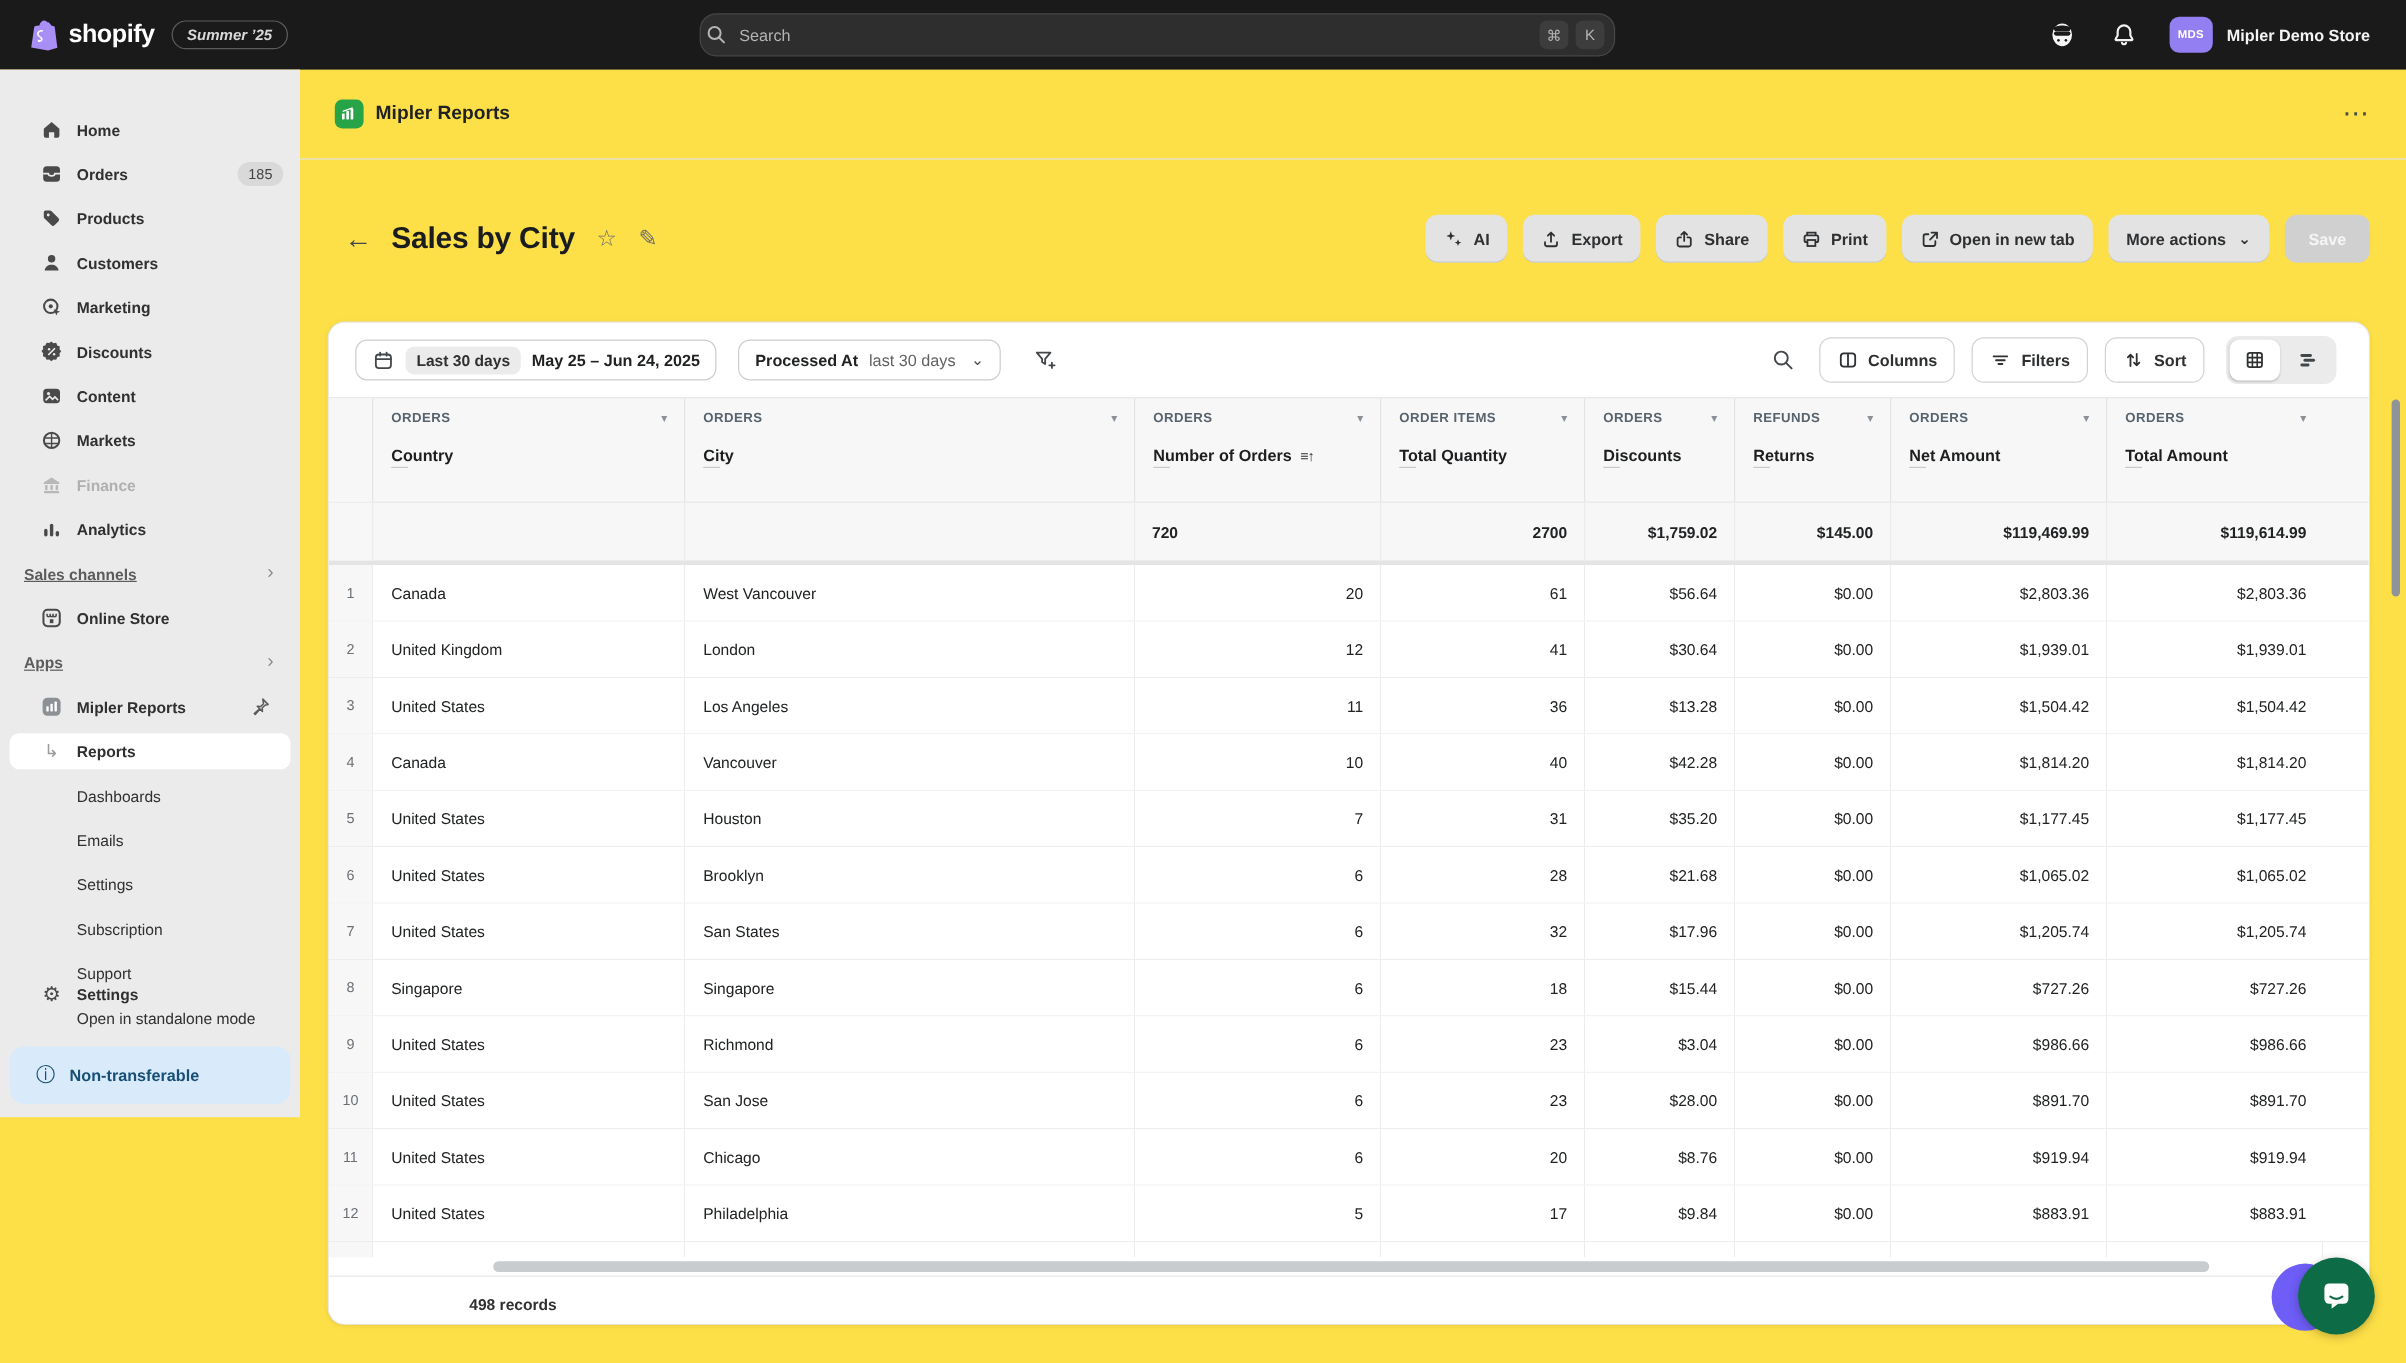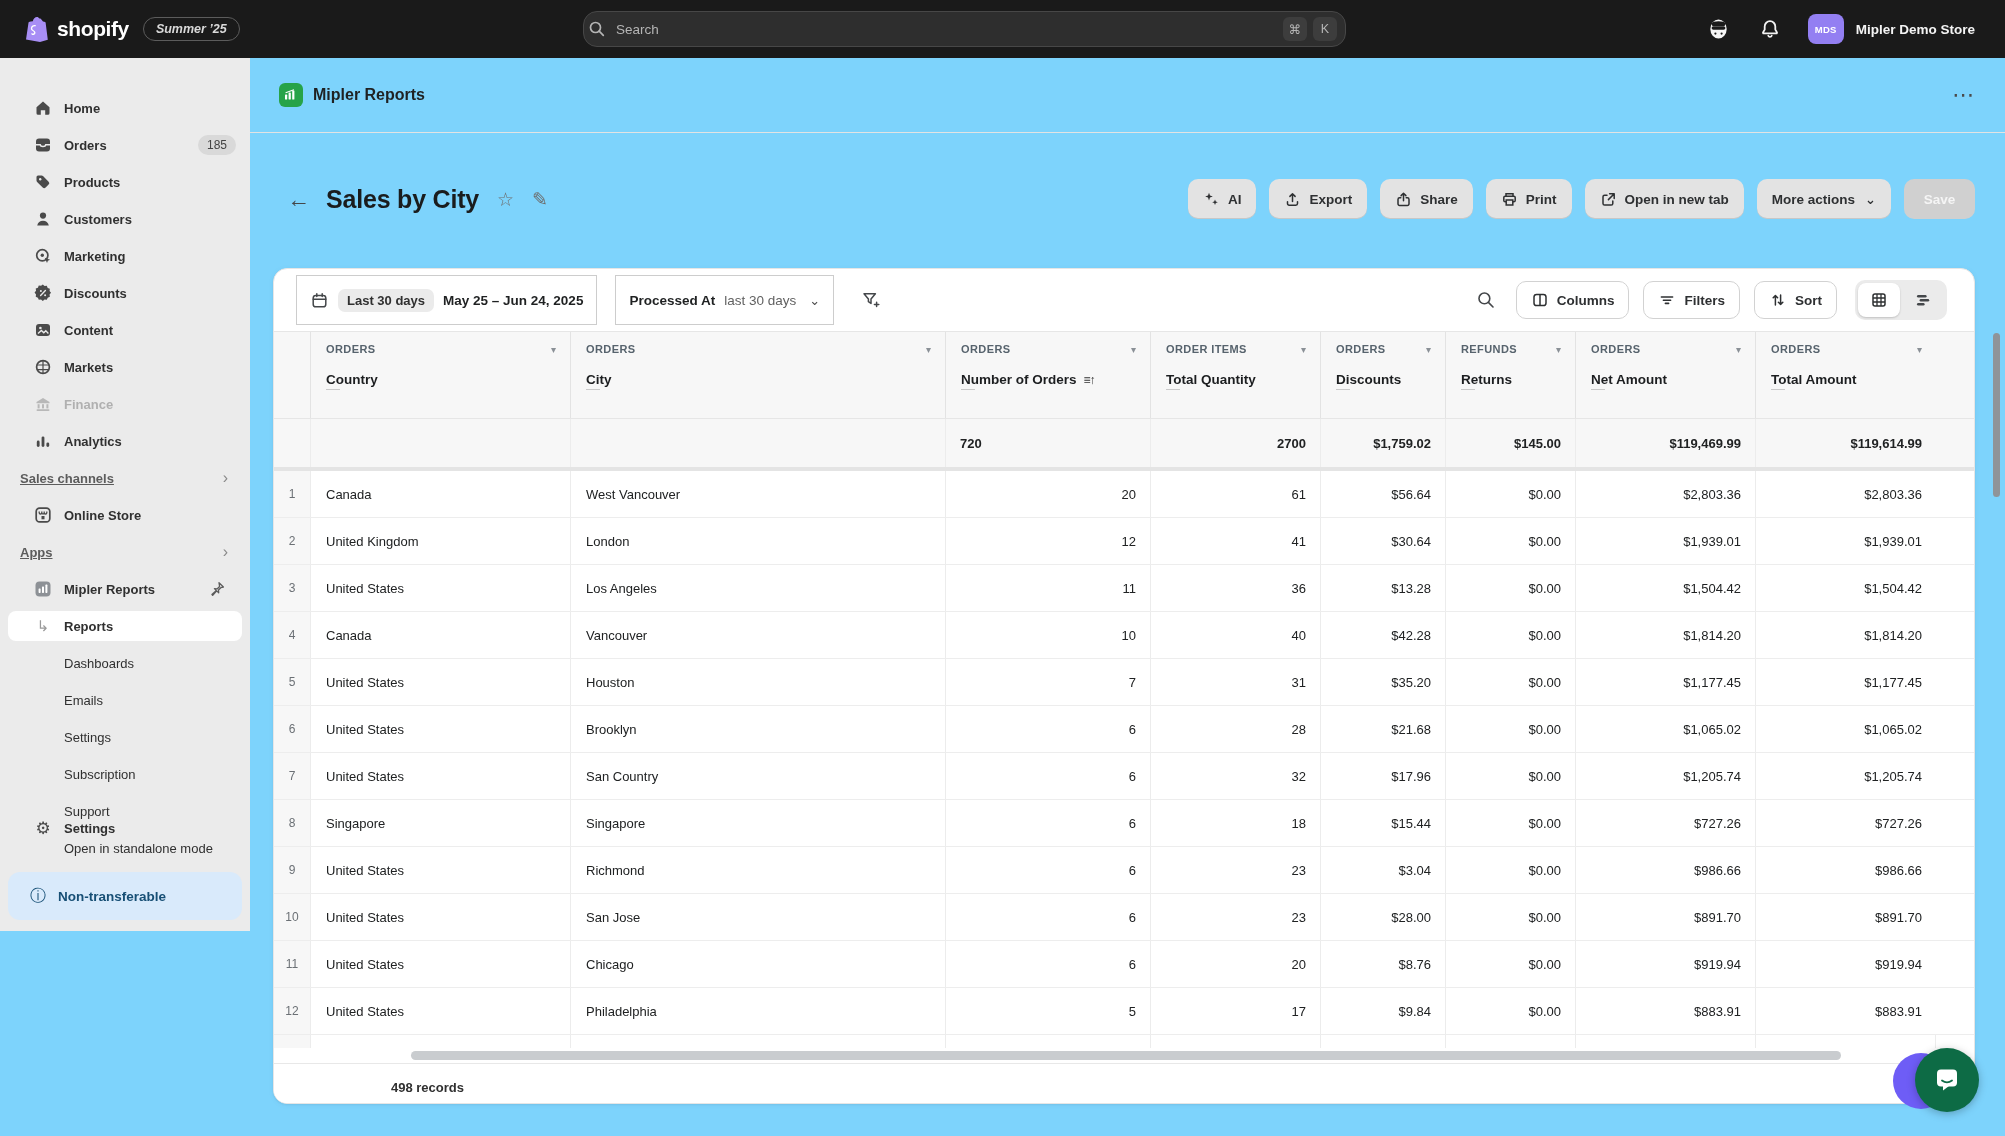--- a/index.html
+++ b/index.html
@@ -1,18 +1,18 @@
 <!DOCTYPE html>
 <html><head>
 <meta charset="utf-8">
 <style>
   html,body{margin:0;padding:0;background:#555;}
   *{box-sizing:border-box;}
   .stage{position:relative;width:2005px;height:1136px;overflow:hidden;
-    font-family:"Liberation Sans","DejaVu Sans",sans-serif;background:#7dd3fc;
+    font-family:"Liberation Sans","DejaVu Sans",sans-serif;background:#fde047;
     -webkit-font-smoothing:antialiased;}
 
   
   .topbar{position:absolute;left:0;top:0;width:2005px;height:58px;background:#1a1a1a;
     display:flex;align-items:center;}
   .tb-left{display:flex;align-items:center;gap:14px;padding-left:23px;width:583px;flex:0 0 auto;}
   .logo-wrap{display:flex;align-items:center;gap:8px;}
   .logo-text{color:#fff;font-size:21px;font-weight:700;letter-spacing:-.4px;}
   .release-badge{border:1px solid #5c5c5c;border-radius:13px;color:#d9d9d9;font-size:12.5px;
     font-style:italic;padding:4px 12px;font-weight:600;}
@@ -72,21 +72,21 @@
     gap:8px;padding:0 15px;font-family:inherit;font-size:13.5px;font-weight:600;color:#2e3032;
     box-shadow:inset 0 -1px 0 rgba(0,0,0,.12);cursor:pointer;}
   .btn .cdn{font-size:13px;margin-left:2px;}
   .btn.save{background:#d0d0d0;color:#f5f5f5;box-shadow:none;width:71px;justify-content:center;}
 
   
   .card{position:absolute;left:23px;top:210px;width:1702px;height:836px;background:#fff;
     border:1px solid #e6e6e6;border-radius:14px;box-shadow:0 1px 2px rgba(0,0,0,.05),0 1px 6px rgba(0,0,0,.04);
     overflow:hidden;}
   .toolbar{height:62px;display:flex;align-items:center;padding:0 27px 0 22px;}
-  .pill{height:50px;border:1px solid #cdcdcd;border-radius:0;background:#fff;display:flex;
+  .pill{height:34px;border:1px solid #cdcdcd;border-radius:10px;background:#fff;display:flex;
     align-items:center;padding:0 13px;gap:9px;}
   .chip{background:#ebebeb;border-radius:7px;padding:4px 9px;font-size:13px;font-weight:600;color:#303030;}
   .date-range{font-size:13.5px;font-weight:600;color:#1f2122;}
   .pill2{margin-left:18px;align-items:center;}
   .pf-field{font-size:13.5px;font-weight:600;color:#1f2122;}
   .pf-val{font-size:13.5px;color:#616161;}
   .pf-car{font-size:13px;color:#4a4a4a;margin-left:4px;}
   .funnel{margin-left:26px;}
   .tb-spacer{flex:1;}
   .tool-btn{height:38px;border:1px solid #d2d2d2;border-radius:10px;background:#fff;display:flex;
@@ -664,21 +664,21 @@
           <div class="td gutter">6</div>
           <div class="cells">
             
           <div class="td">United States</div><div class="td">Brooklyn</div><div class="td">6</div><div class="td">28</div><div class="td">$21.68</div><div class="td">$0.00</div><div class="td">$1,065.02</div><div class="td">$1,065.02</div></div>
           <div class="td"></div>
         </div>
           <div class="grid tr">
           <div class="td gutter">7</div>
           <div class="cells">
             
-          <div class="td">United States</div><div class="td">San Country</div><div class="td">6</div><div class="td">32</div><div class="td">$17.96</div><div class="td">$0.00</div><div class="td">$1,205.74</div><div class="td">$1,205.74</div></div>
+          <div class="td">United States</div><div class="td">San States</div><div class="td">6</div><div class="td">32</div><div class="td">$17.96</div><div class="td">$0.00</div><div class="td">$1,205.74</div><div class="td">$1,205.74</div></div>
           <div class="td"></div>
         </div>
           <div class="grid tr">
           <div class="td gutter">8</div>
           <div class="cells">
             
           <div class="td">Singapore</div><div class="td">Singapore</div><div class="td">6</div><div class="td">18</div><div class="td">$15.44</div><div class="td">$0.00</div><div class="td">$727.26</div><div class="td">$727.26</div></div>
           <div class="td"></div>
         </div>
           <div class="grid tr">

